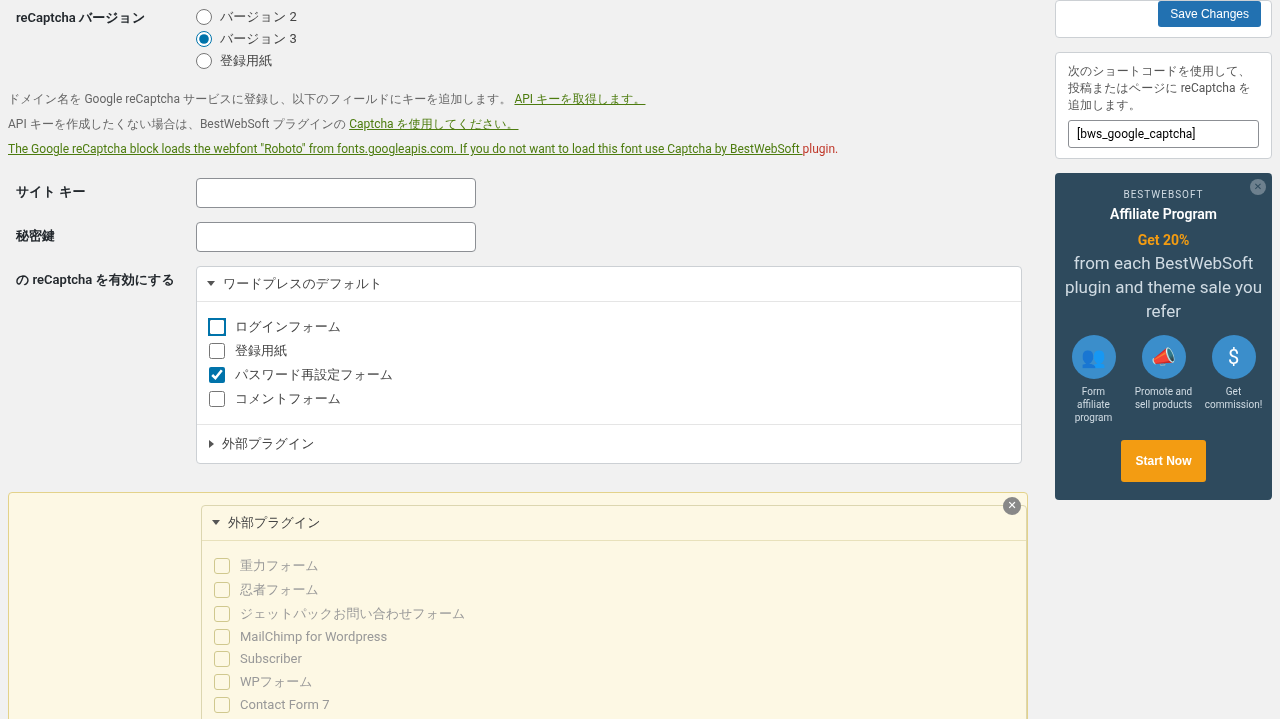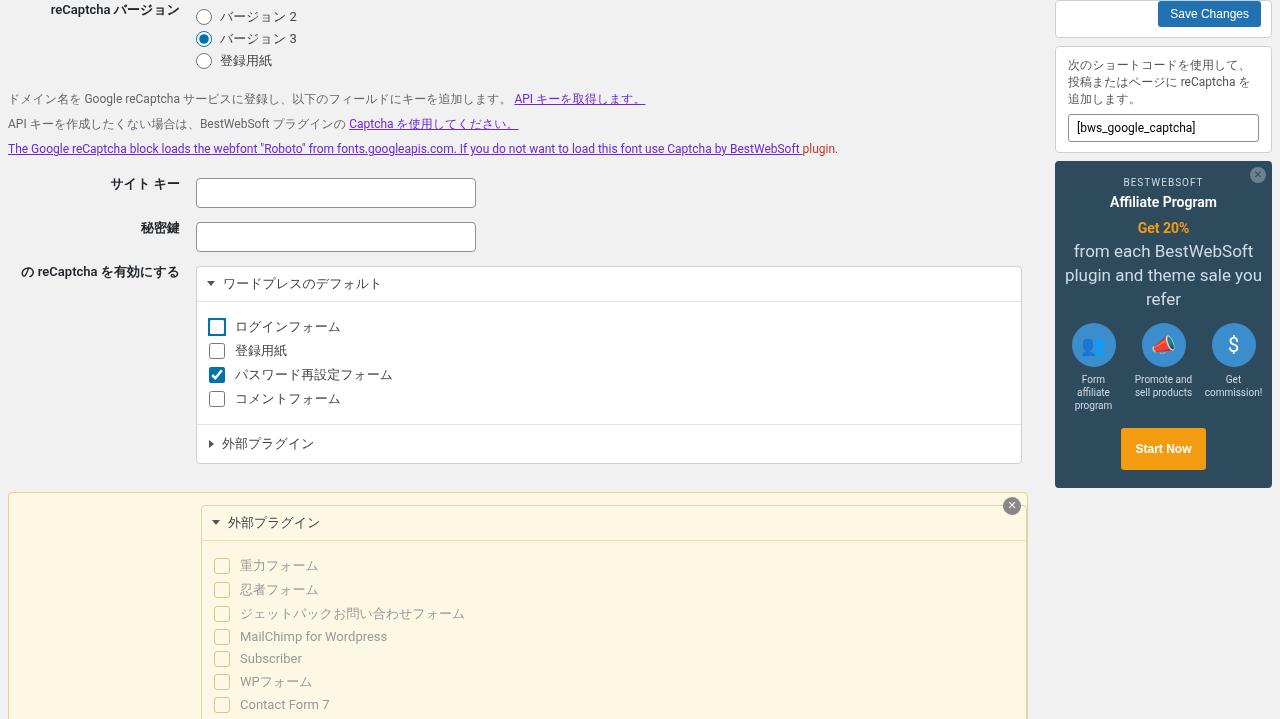--- a/index.html
+++ b/index.html
@@ -2,29 +2,29 @@
 <html><head>
 <meta charset="utf-8">
 <style>
   * { box-sizing: border-box; margin: 0; padding: 0; }
   body { font-family: -apple-system, BlinkMacSystemFont, "Segoe UI", Roboto, sans-serif; font-size: 13px; color: #444; background: #f1f1f1; }
   .page { display: flex; width: 1280px; height: 719px; overflow: hidden; }
   .main { flex: 1; padding: 0 20px 0 8px; background: #f1f1f1; overflow-y: auto; }
   .sidebar-r { width: 225px; padding: 0 8px 0 0; }
 
   .form-table { width: 100%; border-collapse: collapse; }
-  .form-table th { text-align: right; width: 180px; vertical-align: top; padding: 1px 8px 10px 8px; font-weight: 600; font-size: 13px; color: #23282d; }
+  .form-table th { text-align: left; width: 180px; vertical-align: top; padding: 9px 8px 10px 8px; font-weight: 600; font-size: 13px; color: #23282d; }
   .form-table td { padding: 4px 8px 10px 8px; vertical-align: top; }
 
   .radio-row { display: flex; align-items: center; margin: 4px 0; }
   .radio-row input[type=radio] { width: 16px; height: 16px; margin-right: 8px; accent-color: #0073aa; }
   .radio-row label { font-size: 13px; color: #444; }
 
   .desc-p { font-size: 12px; color: #666; margin: 6px 0; line-height: 1.6; }
-  .desc-p a, .desc-p .link { color: #6d28d9; }
+  .desc-p a, .desc-p .link { color: #4d7c0f; }
   .desc-p .plugin-red { color: #c0392b; text-decoration: none; }
 
   .ti { width: 280px; height: 30px; border: 1px solid #8c8f94; border-radius: 4px; padding: 0 8px; font-size: 13px; }
 
   .panel { border: 1px solid #ccd0d4; border-radius: 4px; background: #fff; width: 826px; }
   .panel-head { padding: 8px 10px; display: flex; align-items: center; border-bottom: 1px solid #e5e5e5; font-size: 13px; color: #444; }
   .caret { width: 0; height: 0; border-left: 4px solid transparent; border-right: 4px solid transparent; display: inline-block; margin-right: 8px; }
   .caret-down { border-top: 5px solid #555; }
   .caret-right { border-left: 5px solid #555; border-top: 4px solid transparent; border-bottom: 4px solid transparent; border-right: none; width:0; height:0; margin-right:8px; display:inline-block; }
   .panel-body { padding: 10px 12px; }
@@ -36,21 +36,21 @@
 
   
   .promo-wrap { position: relative; background: #fdf8e4; border: 1px solid #e3d28a; border-radius: 4px; margin-top: 18px; padding: 12px; width: 1020px; }
   .promo-close { position: absolute; right: 6px; top: 4px; width: 18px; height: 18px; border-radius: 50%; background: #888; color: #fff; font-size: 11px; line-height: 18px; text-align: center; }
   .promo-panel { border: 1px solid #dcd6b0; border-radius: 4px; background: #fdf8e4; width: 826px; margin-left: 180px; }
   .promo-panel .panel-head { border-bottom: 1px solid #e8e1bb; }
   .promo-panel .chk-row label { color: #999; }
   .promo-chk { width:16px; height:16px; border:1px solid #d0c88e; border-radius:3px; margin-right:10px; display:inline-block; }
 
   
-  .card { background: #fff; border: 1px solid #ccd0d4; border-radius: 4px; margin-bottom: 8px; }
+  .card { background: #fff; border: 1px solid #ccd0d4; border-radius: 4px; margin-bottom: 14px; }
   .card-btn-row { padding: 0 10px 10px; text-align: right; }
   .btn-primary { background: #2271b1; color: #fff; border: none; border-radius: 3px; padding: 6px 12px; font-size: 12px; cursor: pointer; }
   .card h3 { font-size: 13px; font-weight: 600; padding: 10px 12px; border-bottom: 1px solid #e5e5e5; }
   .card-body { padding: 10px 12px; font-size: 12px; color: #555; }
   .shortcode-input { width: 100%; height: 28px; border: 1px solid #8c8f94; border-radius: 3px; padding: 0 8px; font-size: 12px; margin-top: 6px; font-family: inherit; }
 
   .affiliate-card { background: #2e4a5d; color: #fff; border-radius: 4px; position: relative; text-align: center; padding: 16px 8px 18px; }
   .affiliate-close { position: absolute; top: 6px; right: 6px; width: 16px; height: 16px; border-radius: 50%; background: rgba(255,255,255,0.3); color: #2e4a5d; font-size: 10px; line-height: 16px; text-align: center; }
   .aff-brand { font-size: 10px; letter-spacing: 1px; color: #d0dbe3; }
   .aff-title { font-size: 14px; font-weight: 600; margin: 6px 0 10px; }

